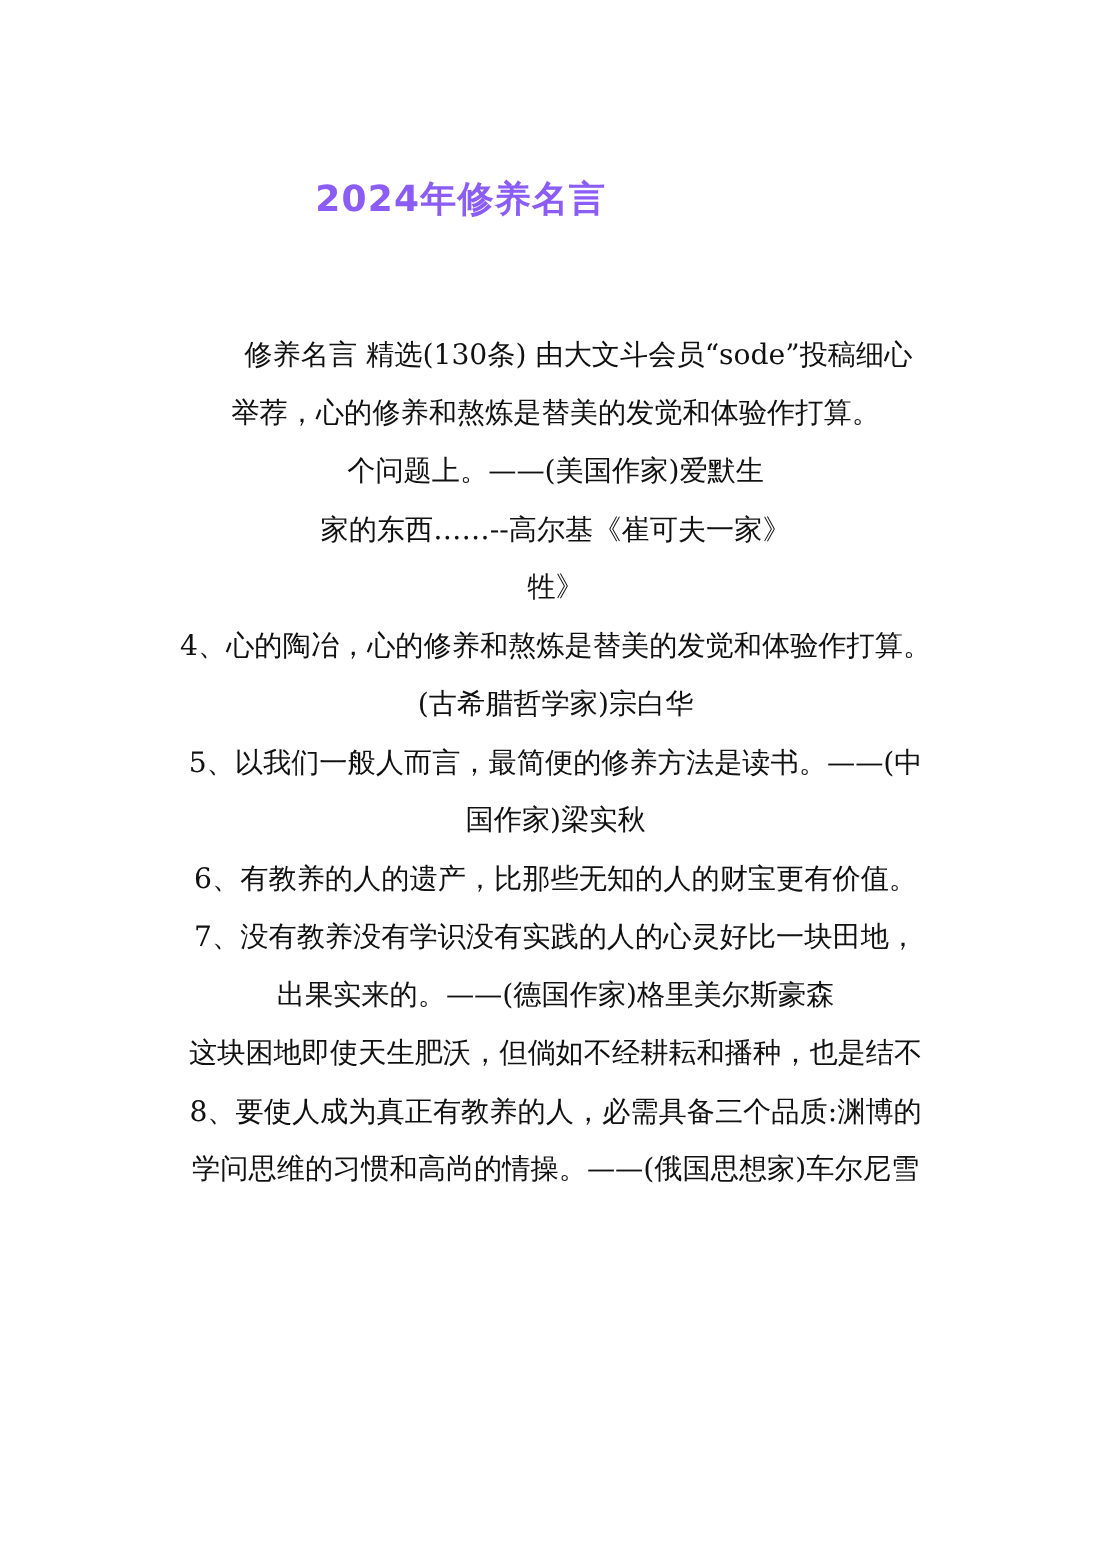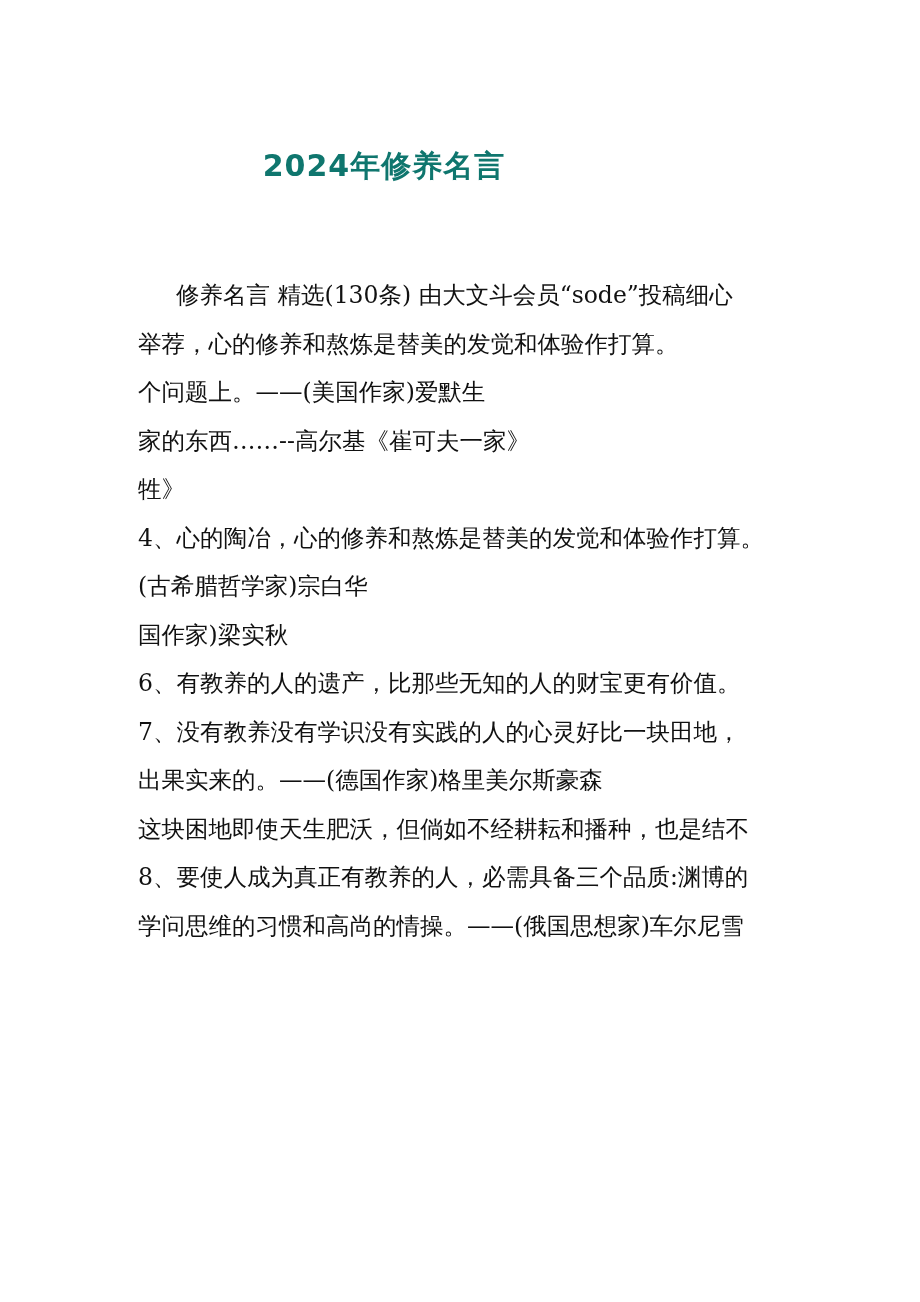--- a/index.html
+++ b/index.html
@@ -1,42 +1,43 @@
 <!DOCTYPE html>
 <html><head>
 <meta charset="utf-8">
 <style>
   html, body { margin: 0; padding: 0; background: #ffffff; }
   body { width: 920px; height: 1302px; position: relative; overflow: hidden; }
   .page { position: absolute; left: 0; top: 0; width: 920px; height: 1302px; background: #fff; }
   .title {
     position: absolute; left: 0; width: 768px; top: 146px;
     text-align: center; font-family: "DejaVu Sans", sans-serif;
-    font-weight: bold; font-size: 30px; color: #0f766e; letter-spacing: 1px;
+    font-weight: bold; font-size: 30px; color: #8b5cf6; letter-spacing: 1px;
   }
   .body {
     position: absolute; left: 138px; top: 278px; width: 650px;
     font-family: "DejaVu Serif", serif; font-size: 23.5px; color: #111;
   }
-  .line { height: 48.5px; line-height: 34px; white-space: nowrap; }
+  .line { height: 48.5px; line-height: 34px; white-space: nowrap; text-align: center; }
   .indent { padding-left: 38px; }
 </style>
 </head>
 <body>
 
 <div class="page">
   <div class="title">2024年修养名言</div>
   <div class="body">
     <div class="line indent">修养名言 精选(130条) 由大文斗会员“sode”投稿细心</div>
     <div class="line">举荐，心的修养和熬炼是替美的发觉和体验作打算。</div>
     <div class="line">个问题上。——(美国作家)爱默生</div>
     <div class="line">家的东西……--高尔基《崔可夫一家》</div>
     <div class="line">牲》</div>
     <div class="line">4、心的陶冶，心的修养和熬炼是替美的发觉和体验作打算。</div>
     <div class="line">(古希腊哲学家)宗白华</div>
+    <div class="line">5、以我们一般人而言，最简便的修养方法是读书。——(中</div>
     <div class="line">国作家)梁实秋</div>
     <div class="line">6、有教养的人的遗产，比那些无知的人的财宝更有价值。</div>
     <div class="line">7、没有教养没有学识没有实践的人的心灵好比一块田地，</div>
     <div class="line">出果实来的。——(德国作家)格里美尔斯豪森</div>
     <div class="line">这块困地即使天生肥沃，但倘如不经耕耘和播种，也是结不</div>
     <div class="line">8、要使人成为真正有教养的人，必需具备三个品质:渊博的</div>
     <div class="line">学问思维的习惯和高尚的情操。——(俄国思想家)车尔尼雪</div>
   </div>
 </div>
 

